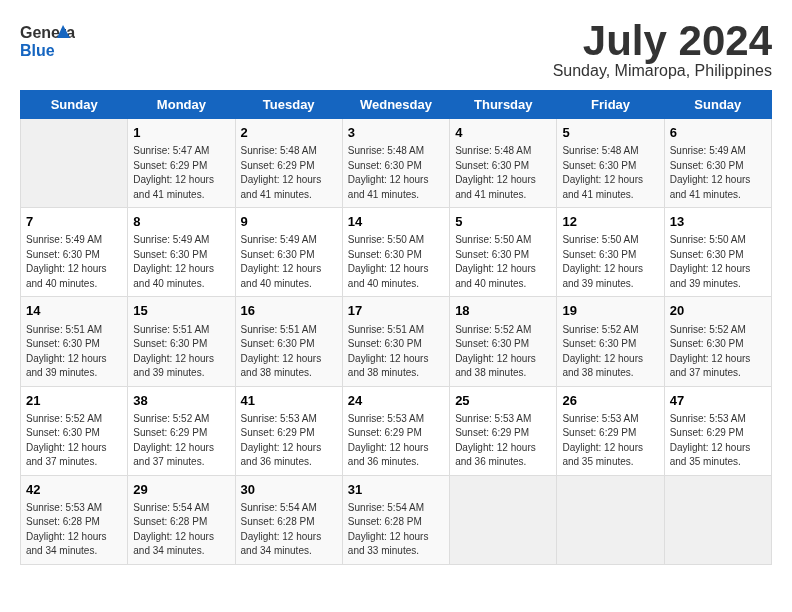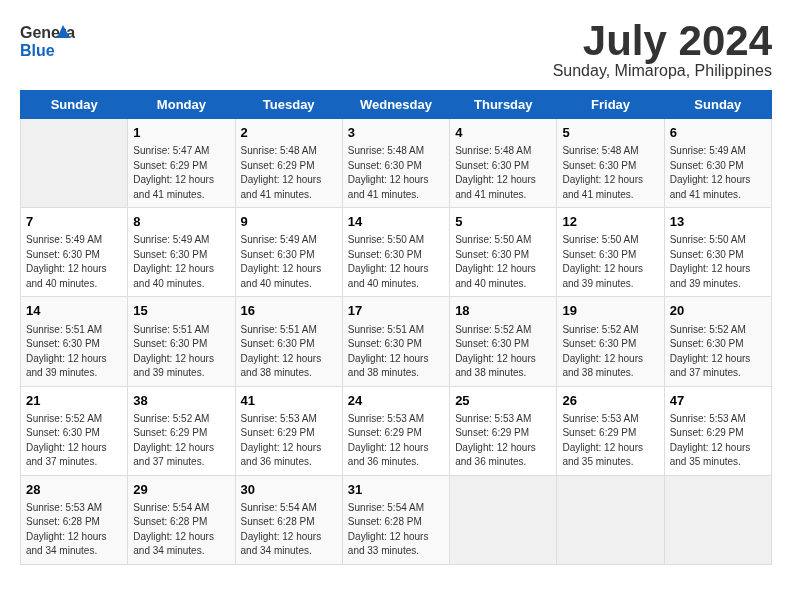--- a/index.html
+++ b/index.html
@@ -226,21 +226,21 @@
           <span class="day-num">26</span>
           <div class="day-info">Sunrise: 5:53 AM<br>Sunset: 6:29 PM<br>Daylight: 12 hours<br>and 35 minutes.</div>
         </td>
         <td>
           <span class="day-num">47</span>
           <div class="day-info">Sunrise: 5:53 AM<br>Sunset: 6:29 PM<br>Daylight: 12 hours<br>and 35 minutes.</div>
         </td>
       </tr>
       <tr>
         <td>
-          <span class="day-num">28</span>
+          <span class="day-num">42</span>
           <div class="day-info">Sunrise: 5:53 AM<br>Sunset: 6:28 PM<br>Daylight: 12 hours<br>and 34 minutes.</div>
         </td>
         <td>
           <span class="day-num">29</span>
           <div class="day-info">Sunrise: 5:54 AM<br>Sunset: 6:28 PM<br>Daylight: 12 hours<br>and 34 minutes.</div>
         </td>
         <td>
           <span class="day-num">30</span>
           <div class="day-info">Sunrise: 5:54 AM<br>Sunset: 6:28 PM<br>Daylight: 12 hours<br>and 34 minutes.</div>
         </td>

